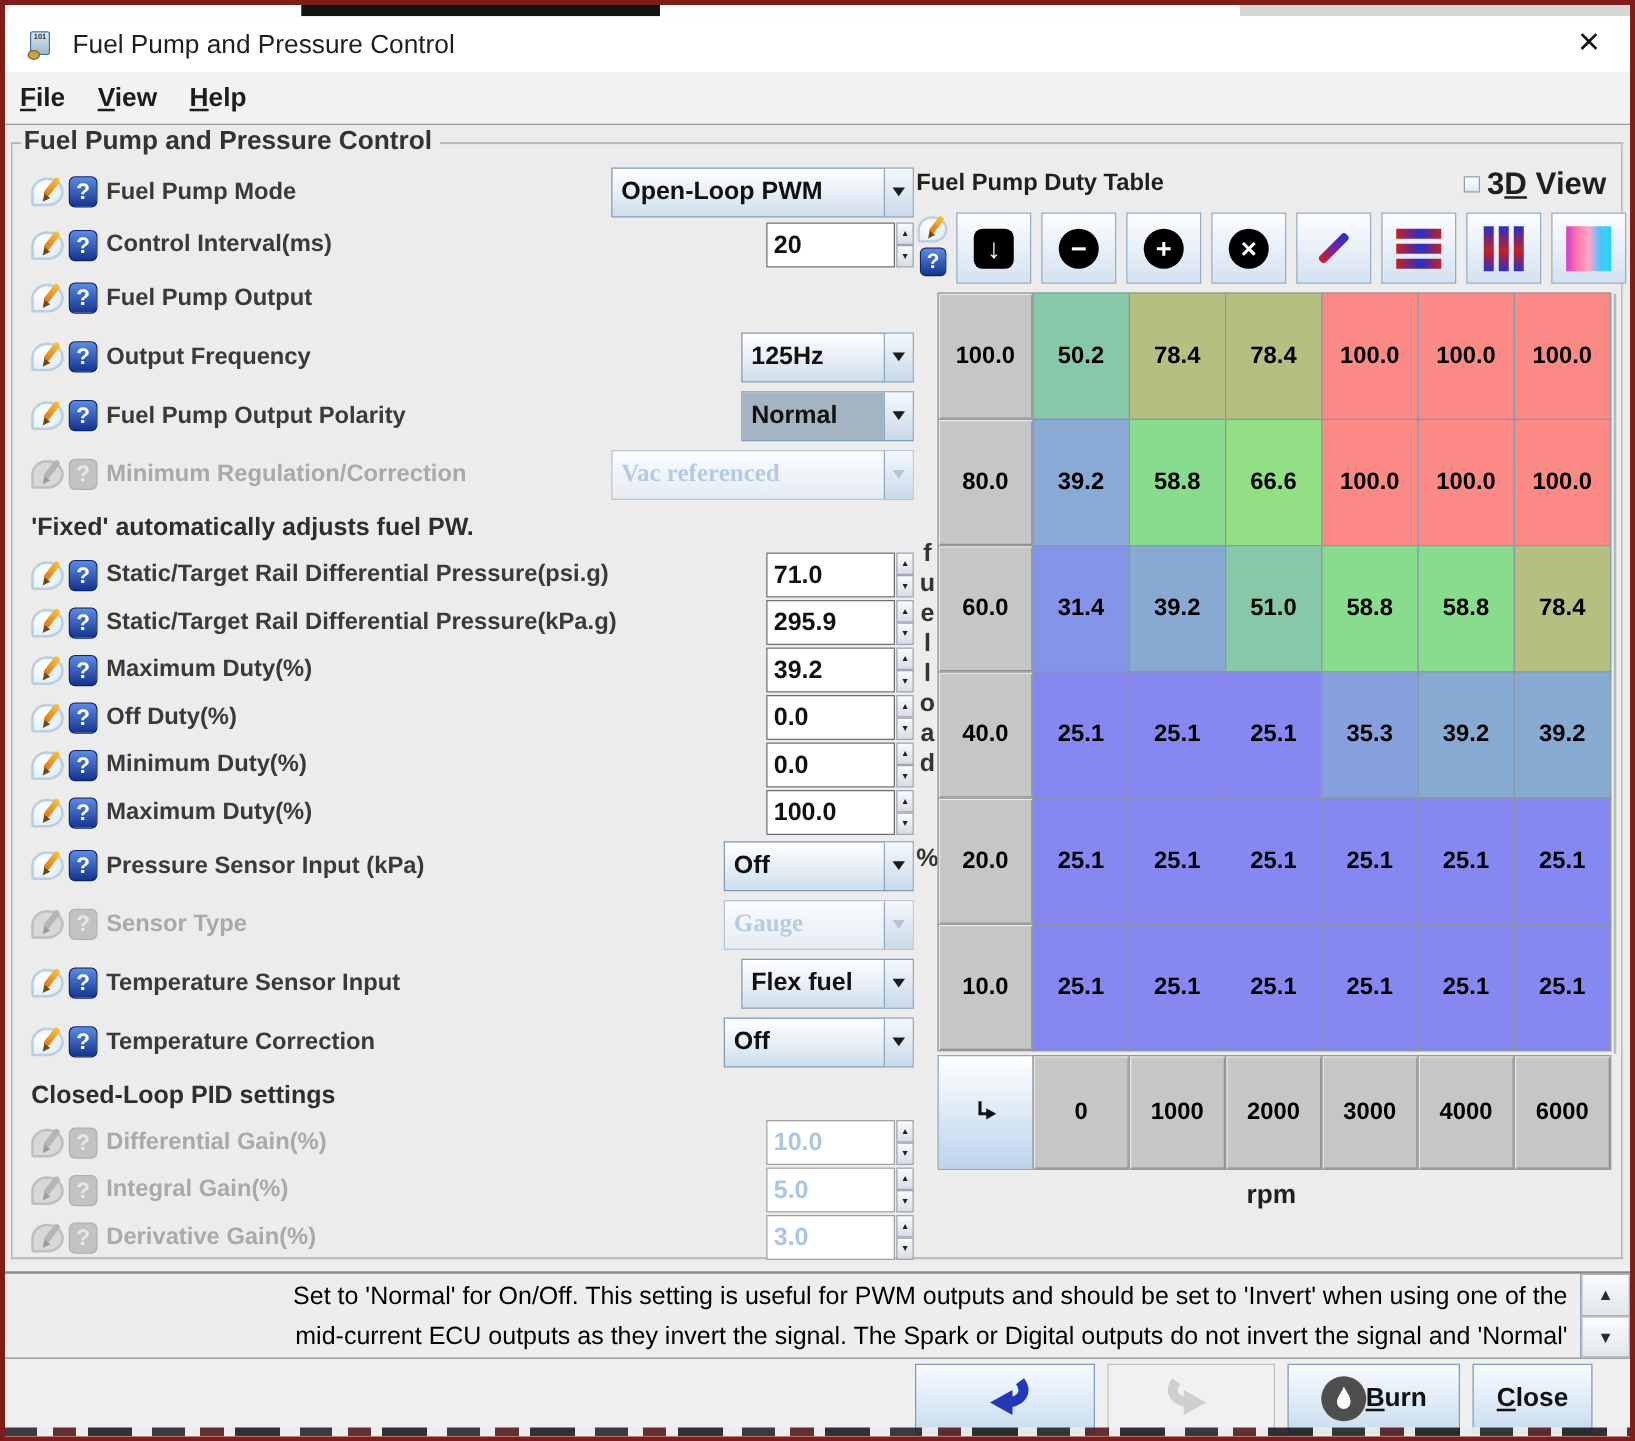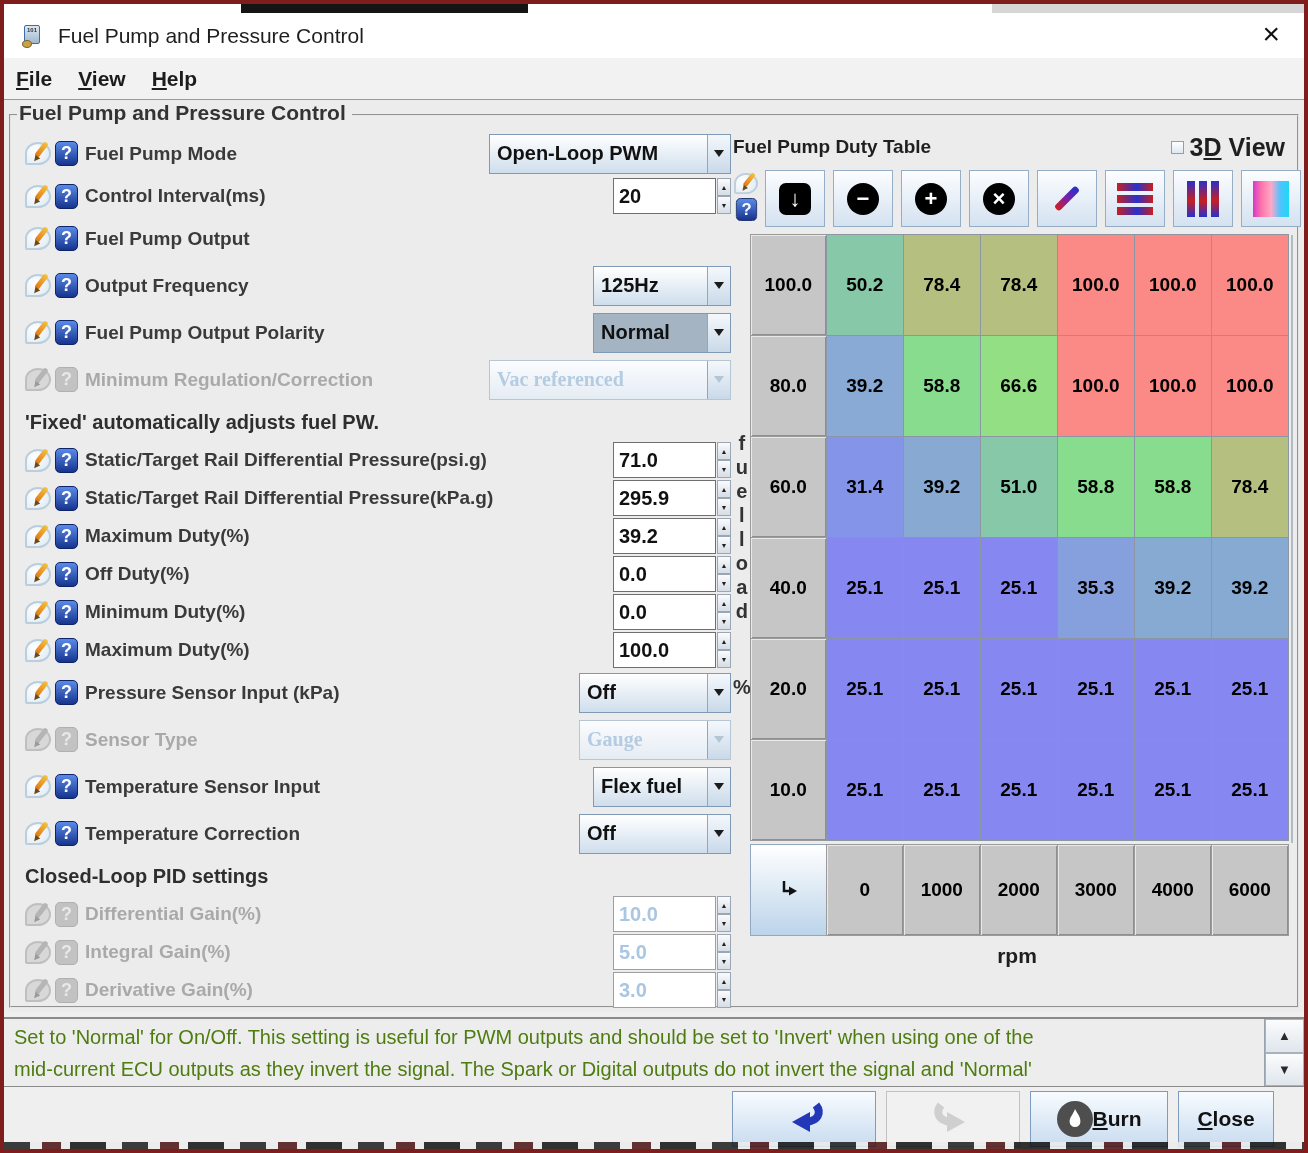--- a/index.html
+++ b/index.html
@@ -112,21 +112,21 @@
     box-shadow:inset 1px 1px 0 #e9e9e9, inset -1px -1px 0 #8f8f8f; }
   .axisgrid{ display:grid; grid-template-columns:76px repeat(6, 77px); margin-top:4px; }
   .axisgrid .cell{ height:92px; }
   .corner{ background:linear-gradient(#ffffff,#bcd4ea); border:1px solid #90a8c0; }
   .vsb{ width:9px; height:608px; margin-left:2px; background:linear-gradient(90deg,#e4e9ee,#cdd4db); border:1px solid #b2bac2; }
   .xlabel{ text-align:center; width:568px; font-size:21px; font-weight:bold; color:#1f1f1f; margin-top:8px; }
   
   .helparea{ position:absolute; top:1013px; left:0; width:100%; height:70px; background:#ededed;
     border-top:2px solid #8a8a8a; border-bottom:1px solid #8a8a8a; display:flex; }
   .helptext{ flex:1; padding:2px 10px; }
-  .helptext div{ font-size:20px; color:#4d7c0f; line-height:32px; white-space:nowrap; }
+  .helptext div{ font-size:20px; color:#000000; line-height:32px; white-space:nowrap;text-align:right; }
   .helpsb{ width:40px; border-left:1px solid #9aa4ae; display:flex; flex-direction:column; }
   .sb-btn{ flex:1; border:1px solid #a8b2bc; background:linear-gradient(#fbfcfd,#dfe6ec);
     display:flex; align-items:center; justify-content:center; font-size:13px; color:#2a2a2a; }
   
   .footer{ position:absolute; top:1084px; left:0; width:100%; height:62px; background:#efefef;
     display:flex; align-items:center; justify-content:flex-end; gap:10px; padding-right:30px; }
   .fbtn{ height:56px; border:1px solid #7d9cc0; background:linear-gradient(#f7fbff,#c9dcef);
     display:flex; align-items:center; justify-content:center; gap:0; }
   .fbtn.disabled{ border-color:#c2c2c2; background:#f1f1f1; }
   .fbtn-label{ font-size:21px; font-weight:bold; color:#111; }

